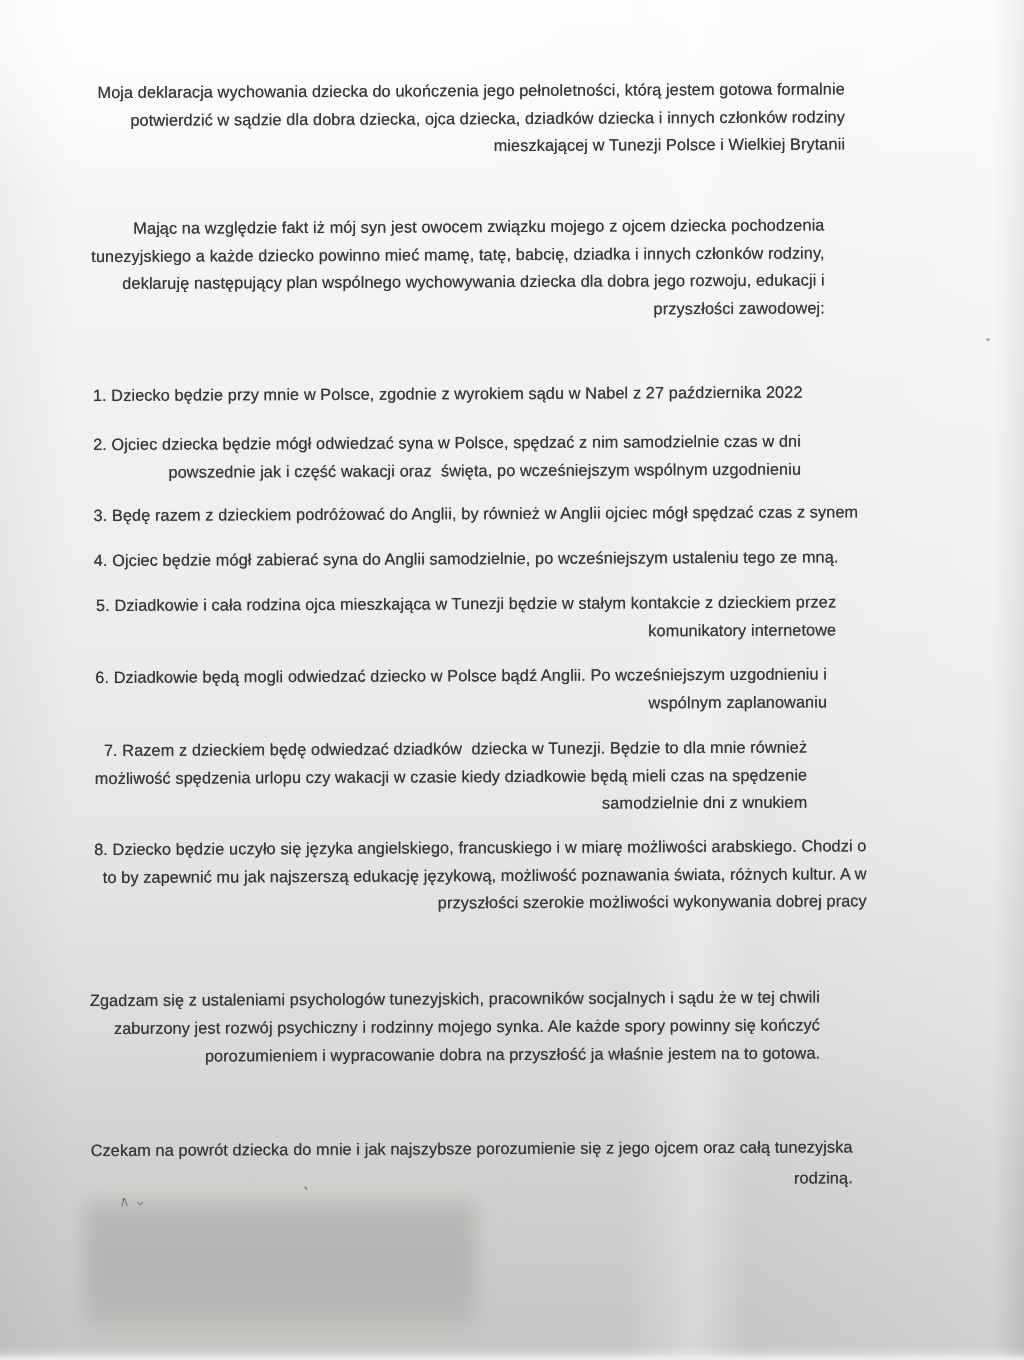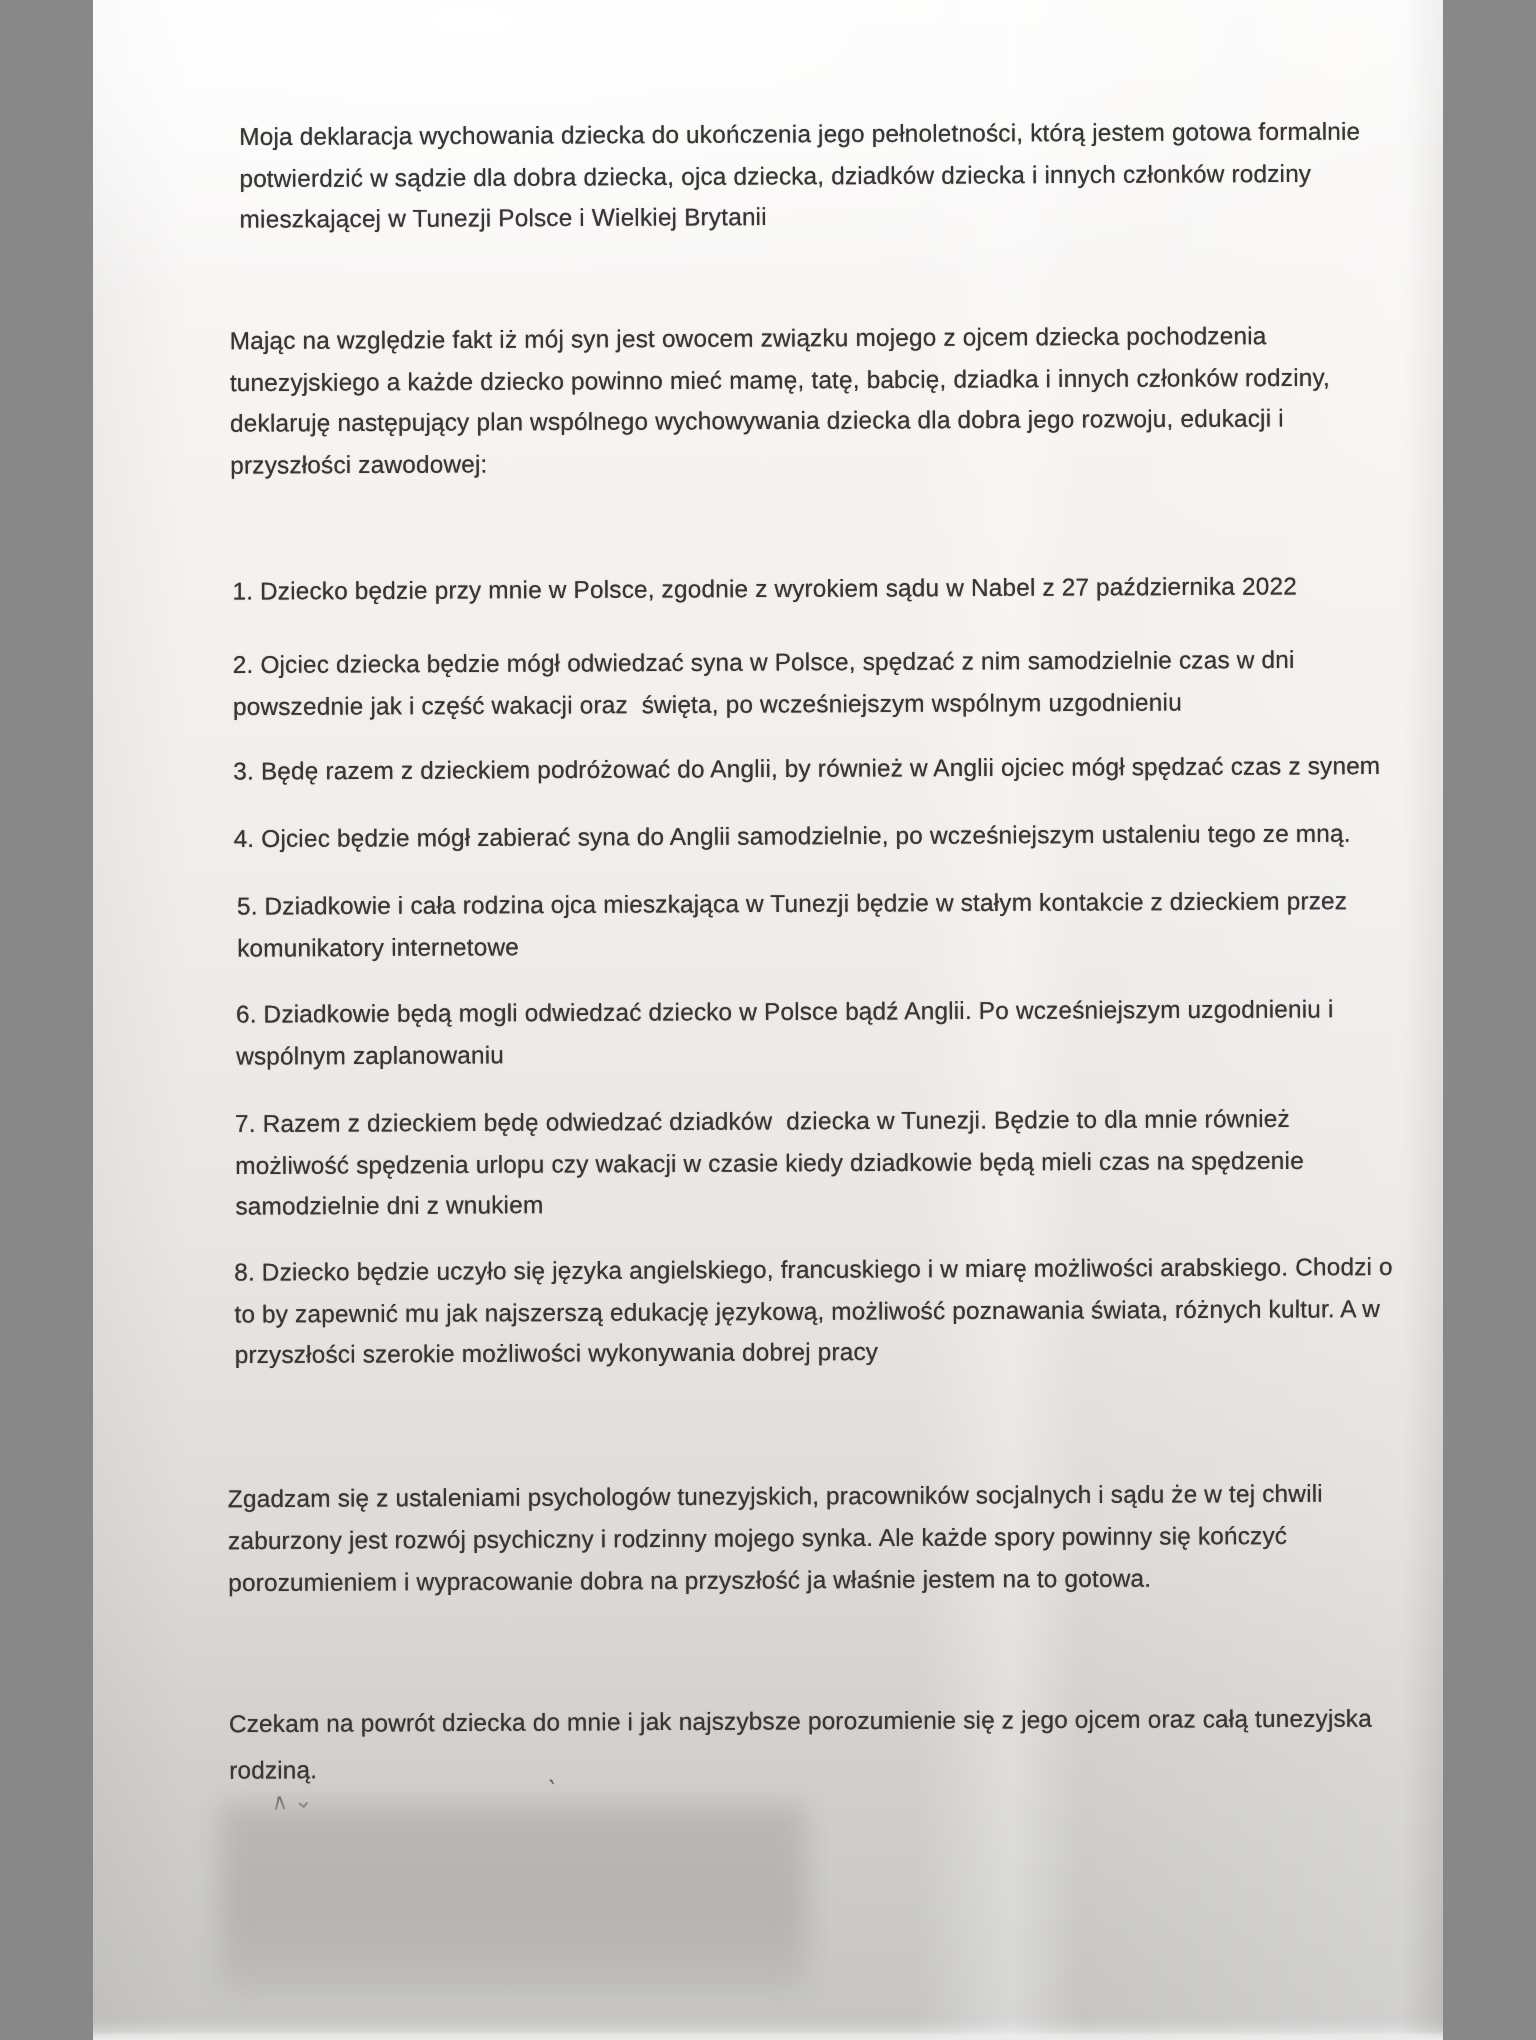--- a/index.html
+++ b/index.html
@@ -1,26 +1,27 @@
 <!DOCTYPE html>
 <html lang="pl"><head>
 <meta charset="utf-8">
 <style>
   html,body{margin:0;padding:0;background:#888;}
   .page{
     position:relative;
-    width:900px;height:1360px;
+    width:1024px;height:1360px;
     margin:0 auto;
     overflow:hidden;
     font-family:"Liberation Sans",sans-serif;
     color:#383634;
     background:
       radial-gradient(ellipse 980px 260px at 28% 1%, rgba(255,255,255,0.95), rgba(255,255,255,0) 75%),
       linear-gradient(90deg, rgba(0,0,0,0.035) 0%, rgba(0,0,0,0) 7%, rgba(0,0,0,0) 61%, rgba(255,255,255,0.30) 68%, rgba(0,0,0,0) 73%, rgba(255,255,255,0.18) 97%, rgba(0,0,0,0.05) 100%),
       linear-gradient(180deg, #fbfaf9 0%, #f6f4f2 20%, #f0eeec 42%, #e9e7e5 60%, #dedcda 75%, #d2d0ce 86%, #c9c8c6 96%, #c7c6c4 99%, #e2e2e1 100%);
+    text-align: right;
   }
   .text-layer{
     position:absolute;inset:0;
     transform:rotate(-0.28deg);
     transform-origin:50% 0;
   }
   .para{position:absolute;}
   .line{
     white-space:pre;
     font-size:16.3px;

